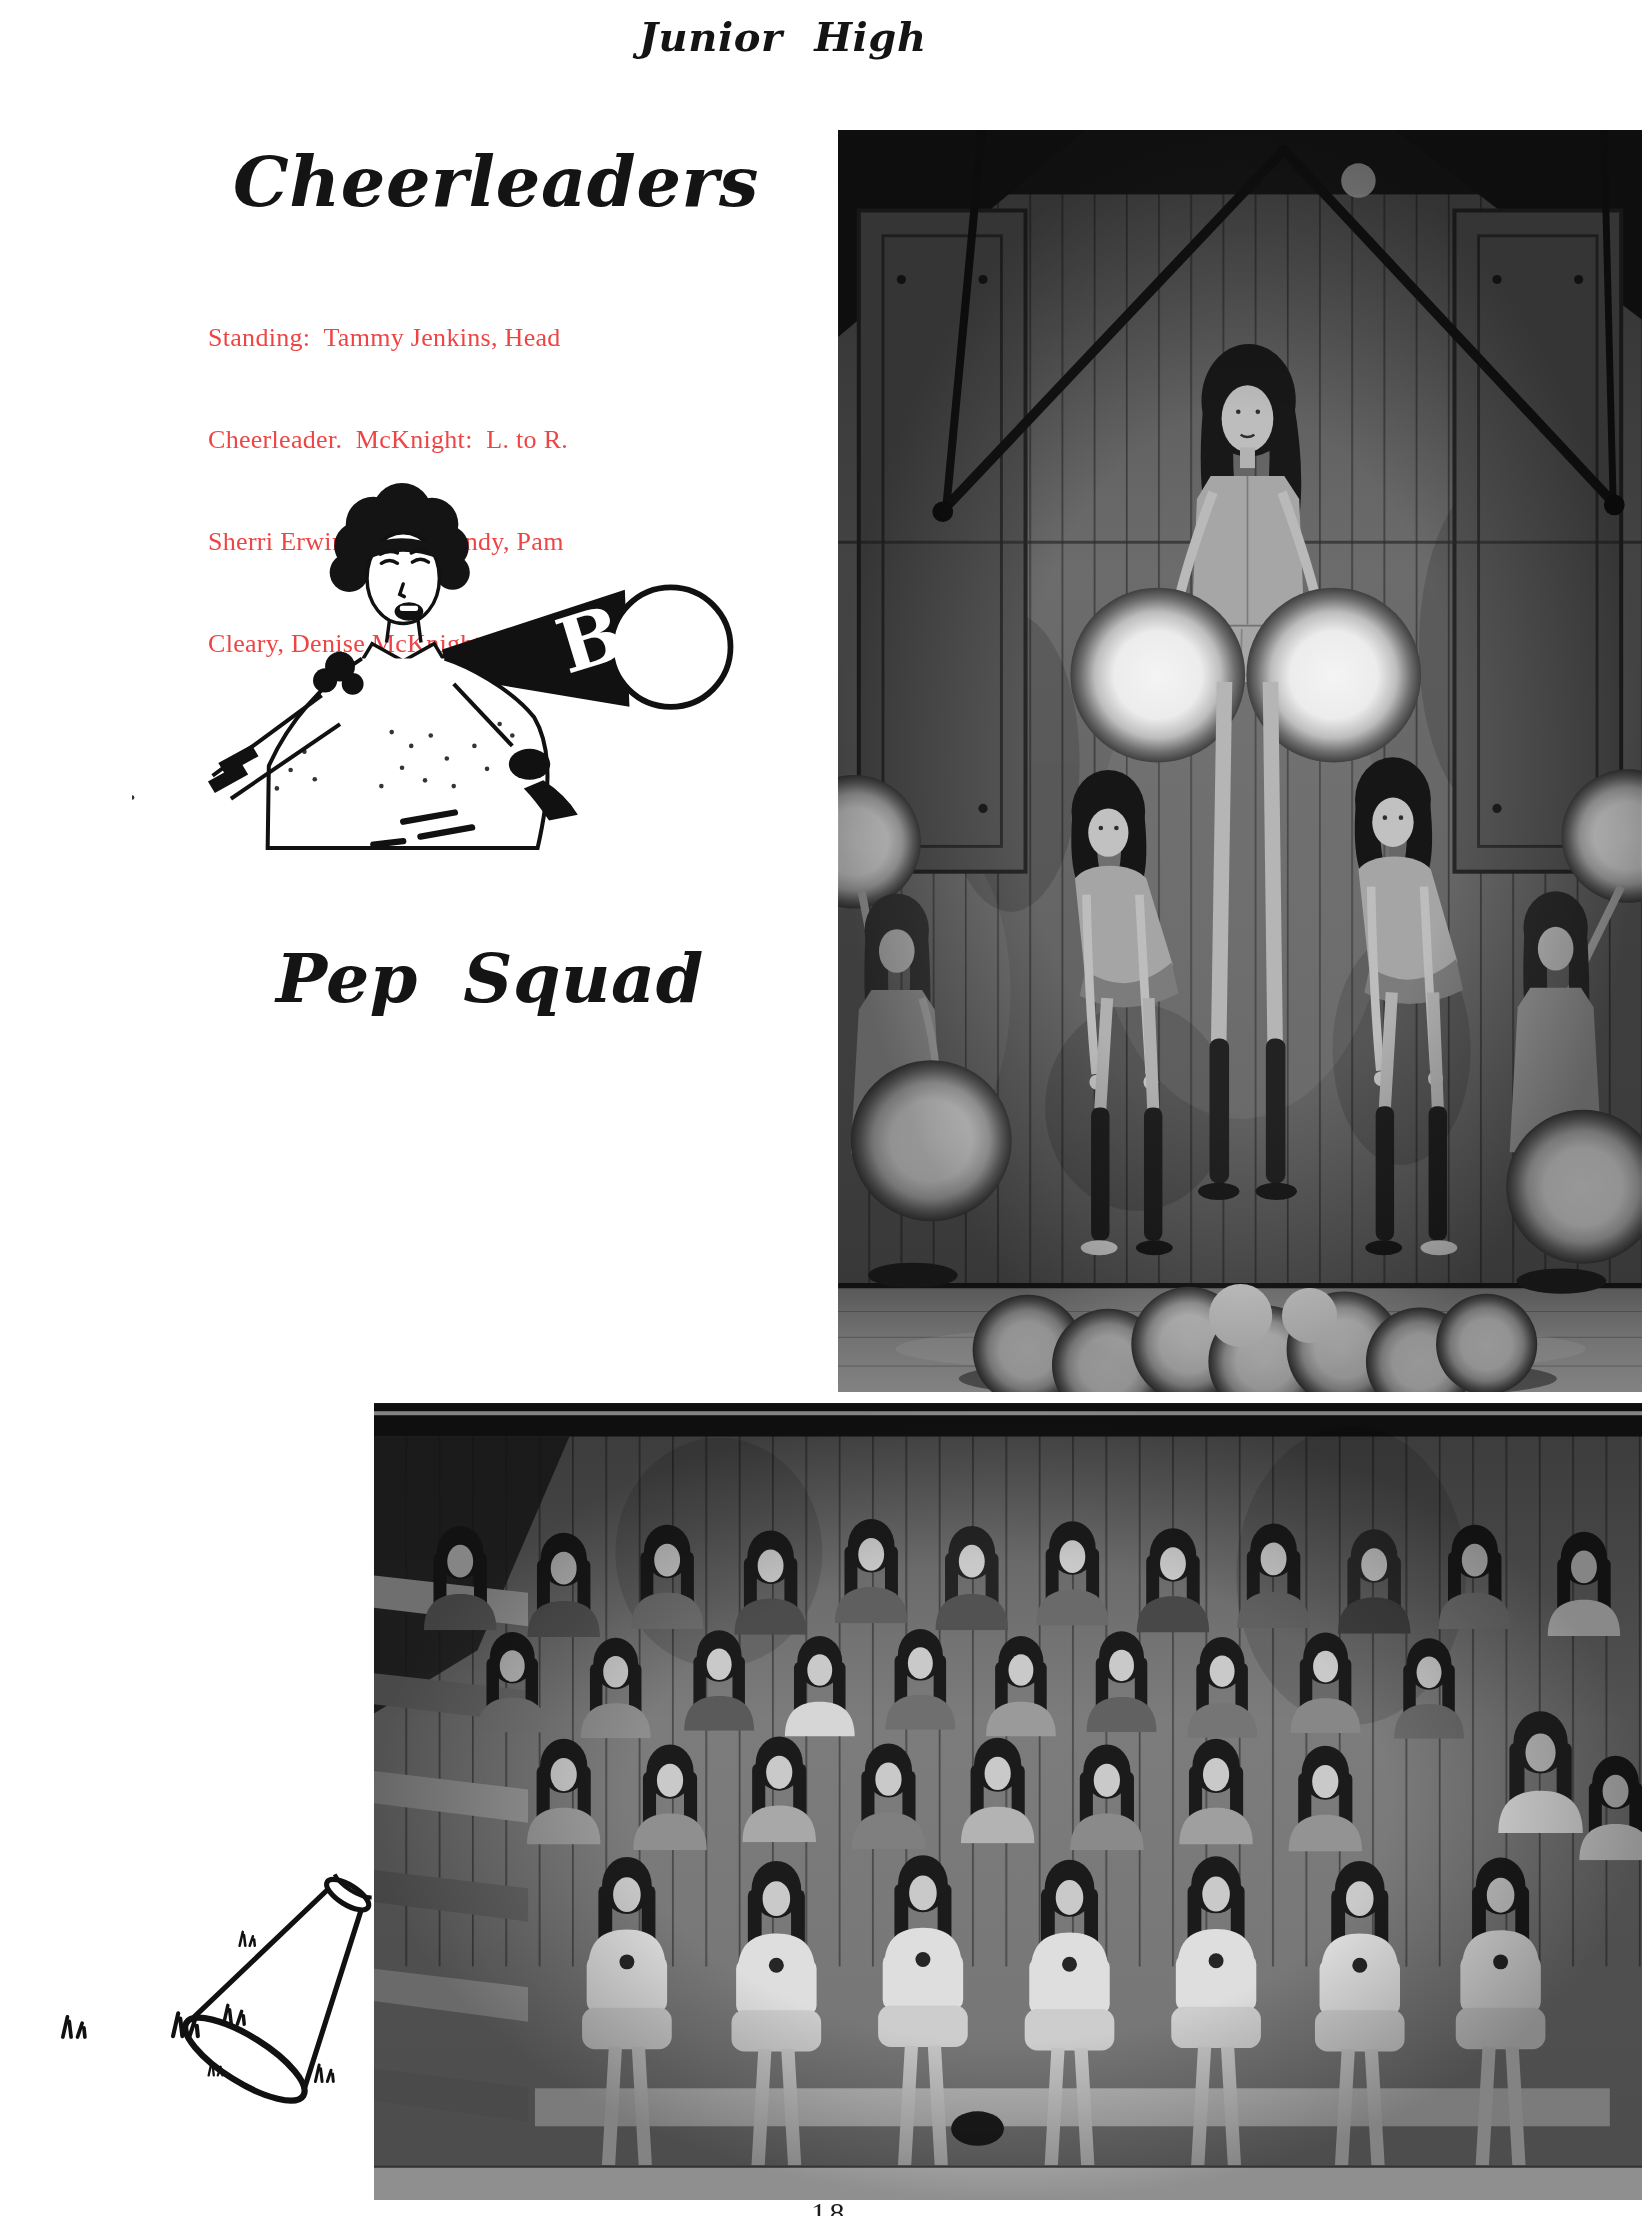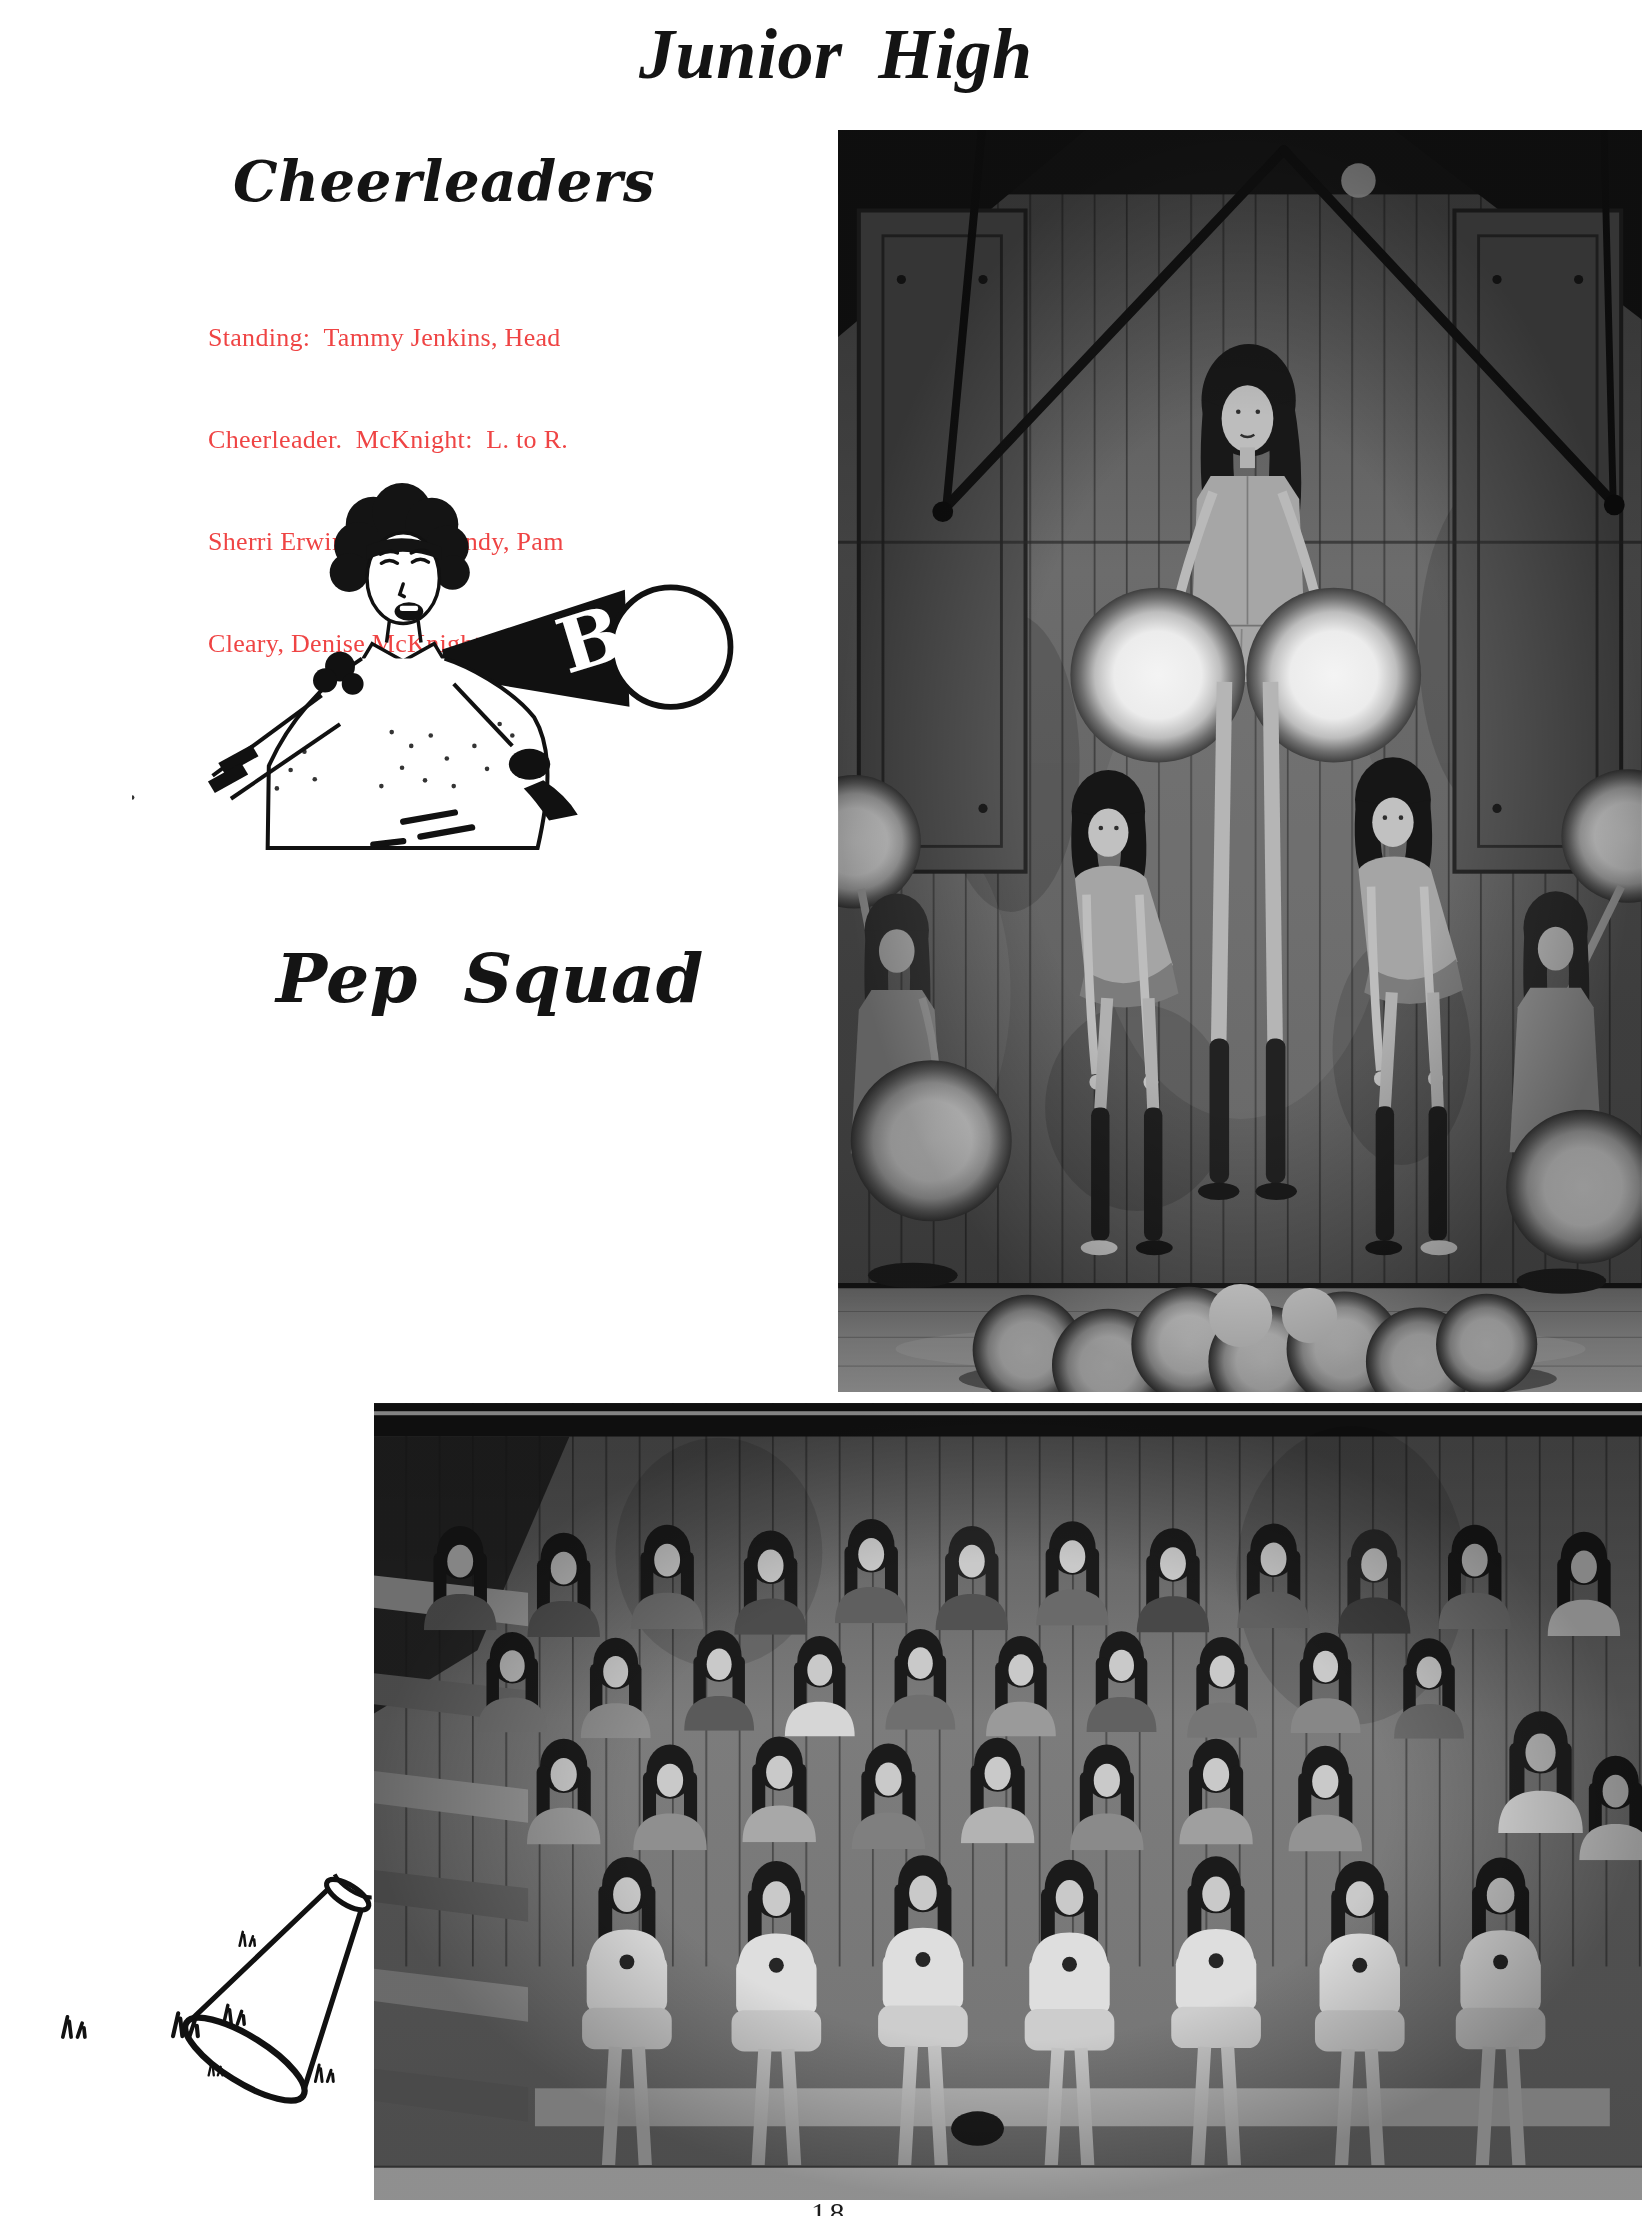--- a/index.html
+++ b/index.html
@@ -13,22 +13,22 @@
   }
   .script-head{
     position:absolute;
     font-family:"DejaVu Serif",serif;
     font-style:italic;
     font-weight:700;
     color:#141414;
     white-space:nowrap;
     letter-spacing:0.6px;
   }
-  .title{left:639px;top:12.6px;font-size:72px;word-spacing:17px;font-family:Liberation Serif, serif;}
-  .head-cheer{left:233px;top:148px;font-size:56px;}
+  .title{left:639px;top:12.6px;font-size:40px;word-spacing:17px;}
+  .head-cheer{left:233px;top:140px;font-size:70px;}
   .head-pep{left:276px;top:938px;font-size:68px;word-spacing:21px;}
   .caption{
     position:absolute;left:208px;top:253px;width:506px;
     font-family:"Liberation Serif",serif;
     font-size:26px;line-height:34px;color:#ef4444;
     white-space:pre-wrap;letter-spacing:0.3px;
   }
   .cap-line{display:block;}
   .photo{position:absolute;display:block;background:#6f6f6f;}
   .photo-top{left:838px;top:130px;}

